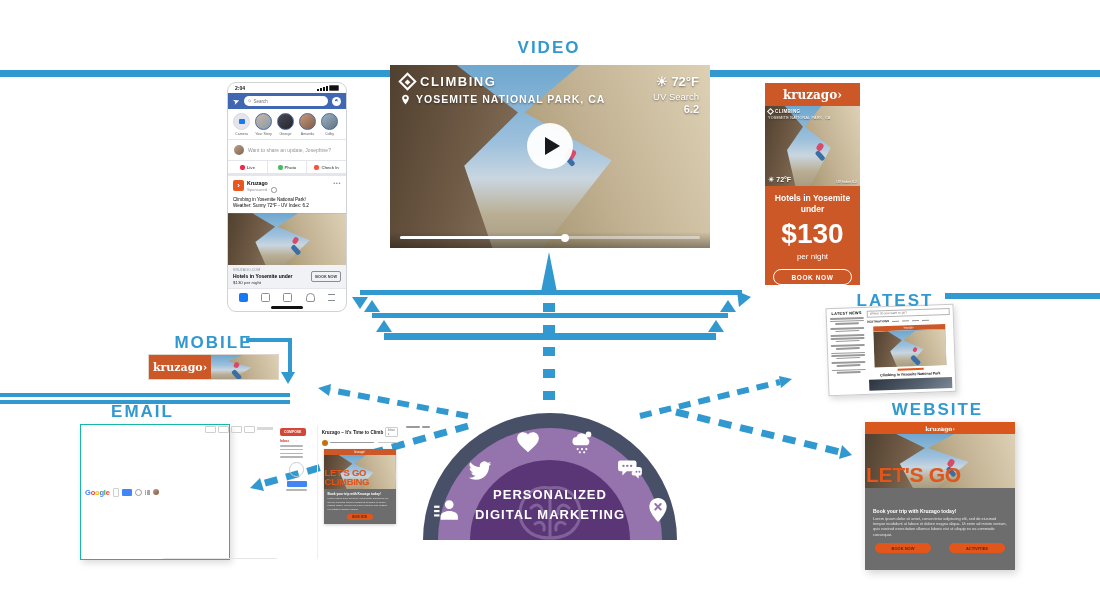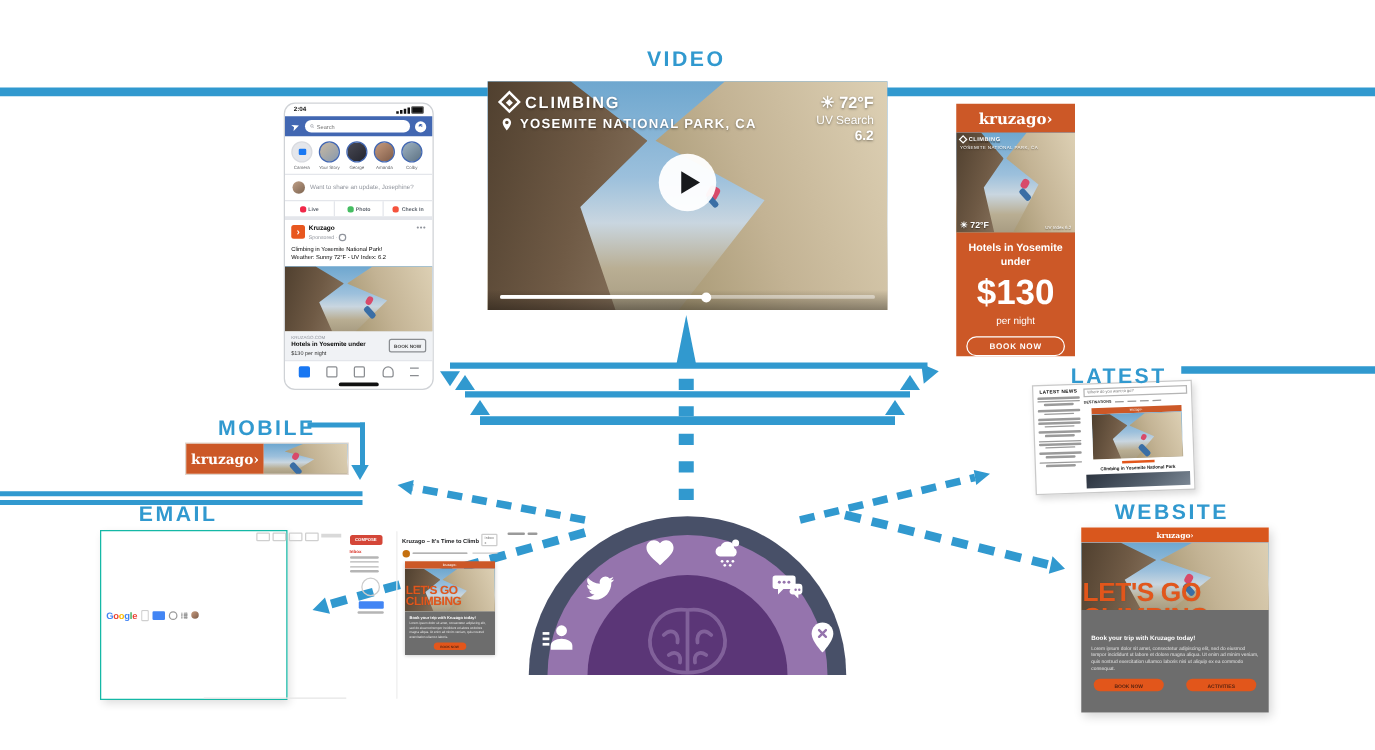--- a/index.html
+++ b/index.html
@@ -575,20 +575,24 @@
     <svg id="brain" width="86" height="72" viewBox="0 0 86 72">
       <g fill="none" stroke="#c9b3dd" stroke-width="3" stroke-linecap="round">
         <path d="M43 70 C18 70 10 52 14 38 C18 24 30 18 43 20 C56 18 68 24 72 38 C76 52 68 70 43 70 Z"></path>
         <path d="M43 22 L43 68"></path>
           <path d="M24 40 C30 34 36 38 35 46"></path>
         <path d="M62 40 C56 34 50 38 51 46"></path>
           <path d="M28 56 C34 52 38 56 37 62"></path>
         <path d="M58 56 C52 52 48 56 49 62"></path>
       </g>
     </svg>
+    <div class="hub-title">
+      <div>PERSONALIZED</div>
+      <div>DIGITAL MARKETING</div>
+    </div>
     <span class="hub-ic" style="left:10px;top:84px;">
       <svg viewBox="0 0 24 24">
           <path d="M15 11a4 4 0 1 0-0.01-8.01A4 4 0 0 0 15 11zm0 2c-4.4 0-8 2.2-8 5v3h16v-3c0-2.8-3.6-5-8-5z"></path>
           <rect x="1" y="8" width="5" height="2"></rect>
           <rect x="1" y="12" width="5" height="2"></rect>
           <rect x="1" y="16" width="5" height="2"></rect>
         </svg>
     </span>
     <span class="hub-ic" style="left:44px;top:44px;">
       <svg viewBox="0 0 24 24">

